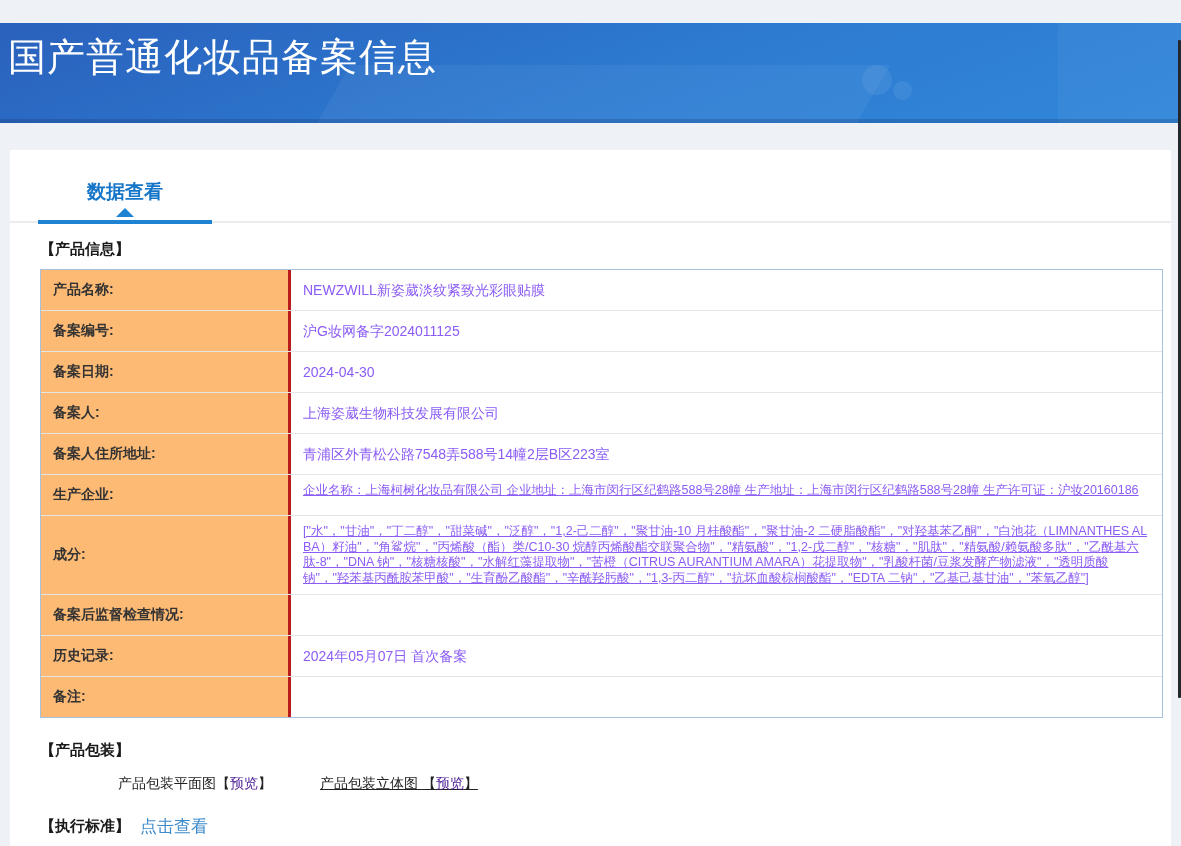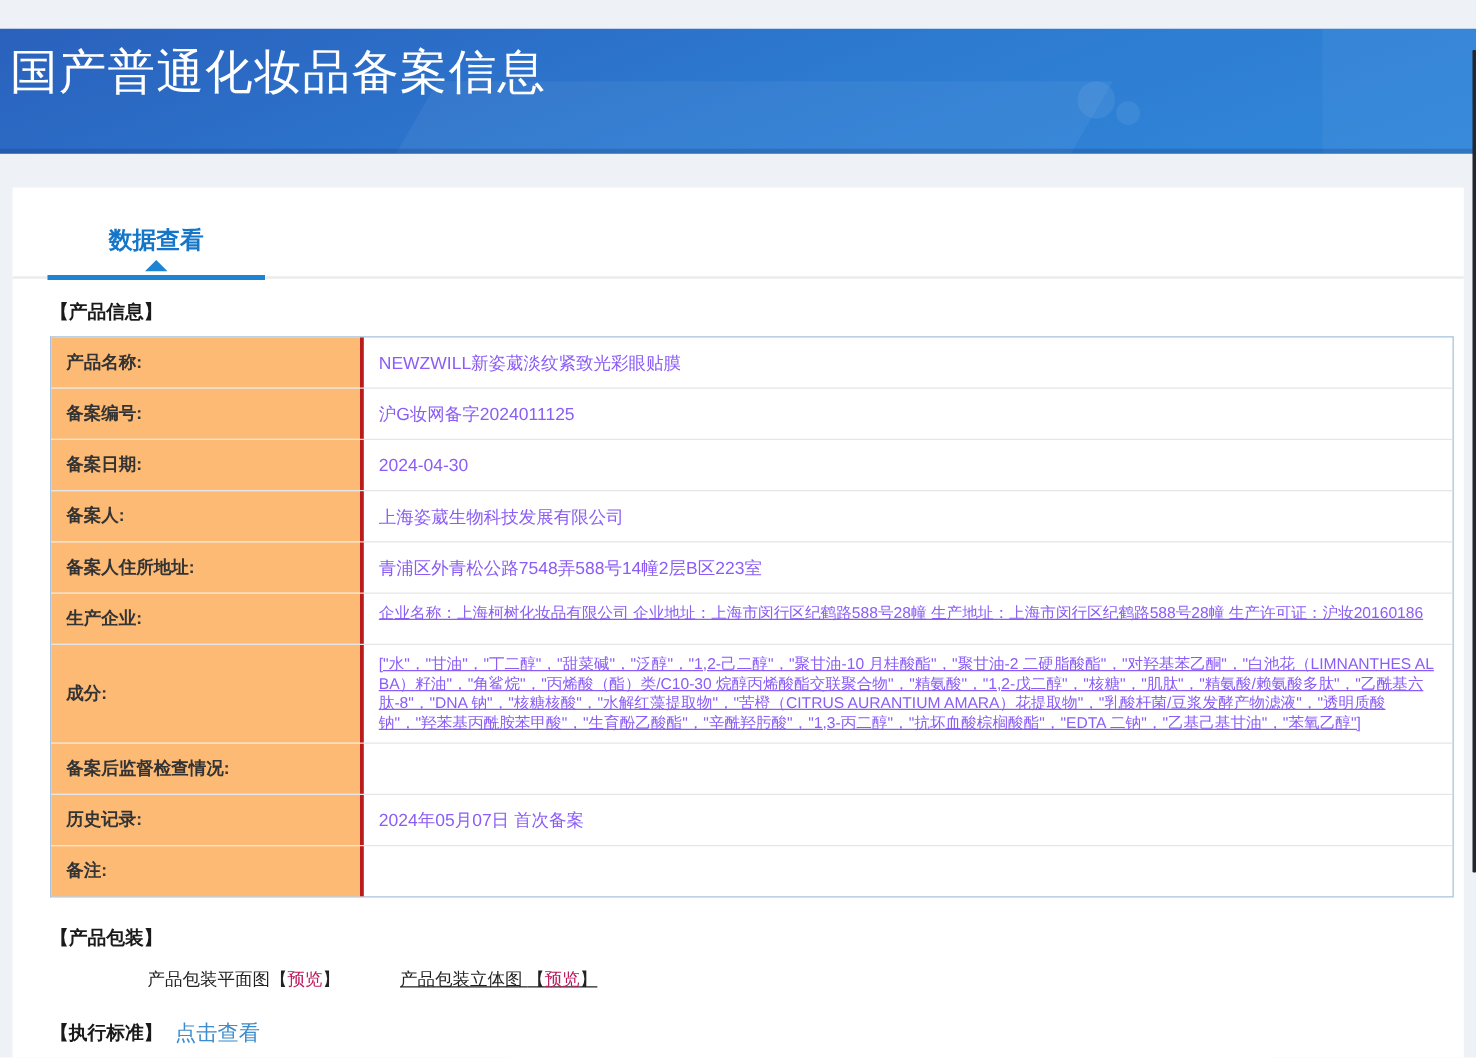--- a/index.html
+++ b/index.html
@@ -63,21 +63,21 @@
     padding:6px 12px;font-size:14px;line-height:1.45;color:#8b5cf6;
   }
   .tvalue.small{font-size:12.5px;line-height:15.5px;word-break:break-all;text-decoration:underline;}
   .trow.tall .tvalue{align-items:flex-start;padding-top:8px;padding-bottom:8px;}
   
   .pack-title{margin:23px 0 0 30px;font-size:15px;font-weight:bold;color:#1a1a1a;}
   .pack-row{margin:15px 0 0 108px;font-size:14px;color:#222;display:flex;align-items:center;}
   .pack-item{white-space:nowrap;}
   .pack-item + .pack-item{margin-left:48px;text-decoration:underline;}
   .bracket{color:#222;}
-  a.link{color:#be185d;text-decoration:none;cursor:pointer;}
+  a.link{color:#4c1d95;text-decoration:none;cursor:pointer;}
   a.link2{color:#3e8ccb;text-decoration:none;cursor:pointer;font-weight:normal;font-size:17px;}
   .std-row,.eff-row{margin:22px 0 0 30px;font-size:15px;font-weight:bold;color:#1a1a1a;
     display:flex;align-items:center;}
   .eff-row{margin-top:12px;}
   .std-row a,.eff-row a{margin-left:10px;}
   
   .scrollbar{position:absolute;top:40px;right:0;width:3px;height:658px;background:#23272e;border-radius:1px;}
 </style>
 </head>
 <body>

